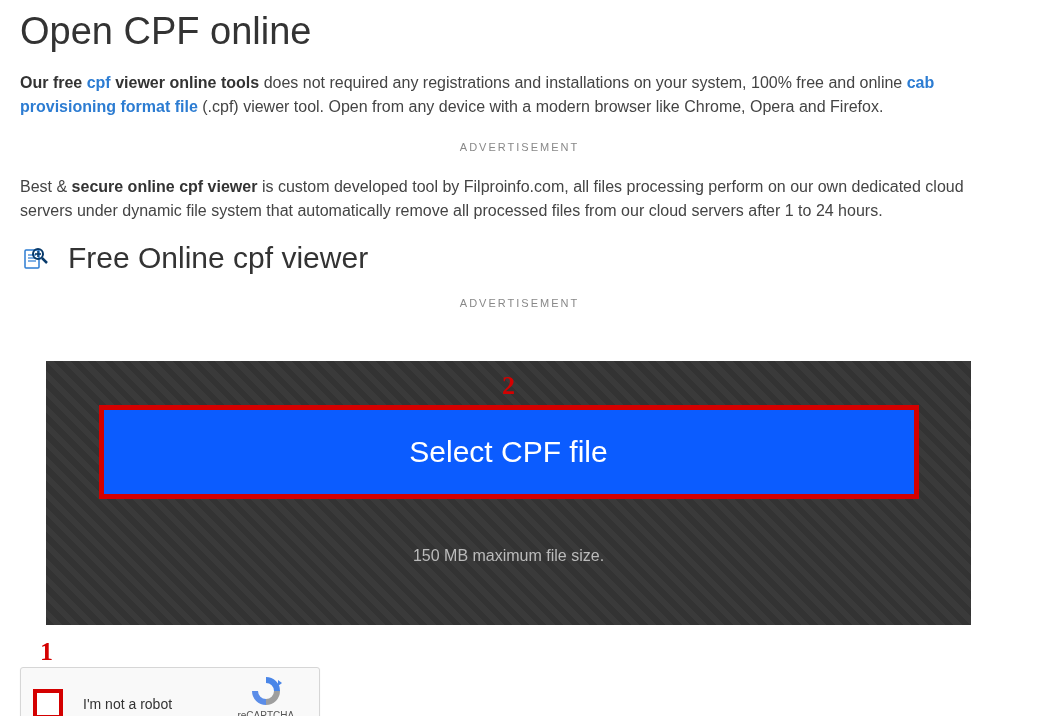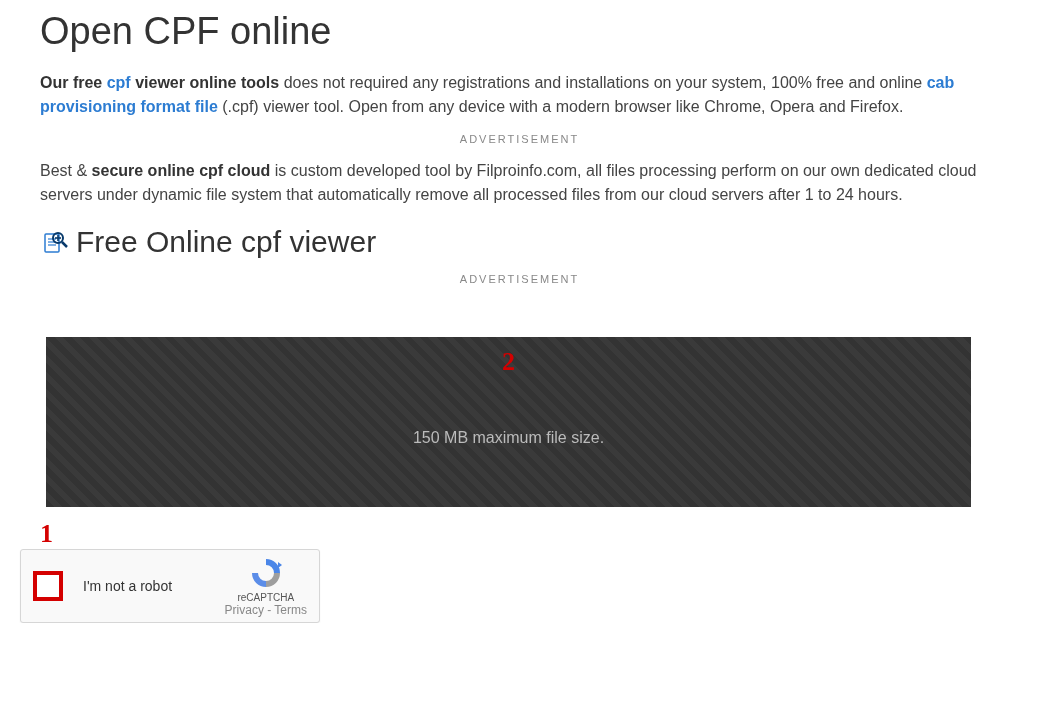--- a/index.html
+++ b/index.html
@@ -1,23 +1,23 @@
 <!DOCTYPE html>
 <html><head>
 <meta charset="utf-8">
 <style>
   * { box-sizing: border-box; margin: 0; padding: 0; }
   body { font-family: Arial, Helvetica, sans-serif; background: #fff; color: #333; width: 1039px; }
-  .container { padding: 0 40px; }
+  .container { padding: 0 20px; }
   h1 { font-size: 38px; font-weight: 400; color: #333; margin: 10px 0 18px 0; }
   .para { font-size: 16px; line-height: 1.5; color: #444; margin-bottom: 8px; }
   .para strong { font-weight: 700; color: #333; }
   a.link { color: #2c7cd2; text-decoration: none; font-weight: 700; }
-  .ad-label { text-align: center; font-size: 11px; letter-spacing: 2px; color: #888; margin: 14px 0; }
-  .section-head { display: flex; align-items: center; gap: 8px; margin: 18px 0 10px 0; }
+  .ad-label { text-align: center; font-size: 11px; letter-spacing: 2px; color: #888; margin: 22px 0; }
+  .section-head { display: flex; align-items: center; gap: 20px; margin: 18px 0 10px 0; }
   .section-head h2 { font-size: 30px; font-weight: 400; color: #333; }
   .icon-box { width: 28px; height: 28px; position: relative; }
   .upload-zone { background: #3a3a3a; background-image:
     repeating-linear-gradient(45deg, rgba(0,0,0,0.12) 0 6px, transparent 6px 12px);
     width: 925px; margin: 52px auto 0 46px; padding: 44px 50px 60px 50px; position: relative; }
   .annot-2 { position: absolute; top: 10px; left: 50%; transform: translateX(-50%); color: #d40000; font-size: 26px; font-weight: 700; font-family: "Times New Roman", serif; }
   .select-btn { display: block; width: 820px; margin: 0 auto; height: 94px; background: #0b5cff; color: #fff; font-size: 30px; font-weight: 400; border: 5px solid #d40000; cursor: pointer; }
   .max-size { text-align: center; color: #bbb; font-size: 16px; margin-top: 48px; }
   .captcha-wrap { position: relative; margin: 12px 0 0 20px; }
   .annot-1 { color: #d40000; font-size: 26px; font-weight: 700; font-family: "Times New Roman", serif; margin-left: 20px; }
@@ -38,21 +38,21 @@
 
   <p class="para">
     <strong>
       <span>Our free </span><a class="link">cpf</a><span> viewer online tools</span>
     </strong><span> does not required any registrations and installations on your system, 100% free and online </span><a class="link">cab provisioning format file</a><span> (.cpf) viewer tool. Open from any device with a modern browser like Chrome, Opera and Firefox.</span>
   </p>
 
   <div class="ad-label">ADVERTISEMENT</div>
 
   <p class="para">
-    <span>Best &amp; </span><strong>secure online cpf cloud</strong><span> is custom developed tool by Filproinfo.com, all files processing perform on our own dedicated cloud servers under dynamic file system that automatically remove all processed files from our cloud servers after 1 to 24 hours.</span>
+    <span>Best &amp; </span><strong>secure online cpf viewer</strong><span> is custom developed tool by Filproinfo.com, all files processing perform on our own dedicated cloud servers under dynamic file system that automatically remove all processed files from our cloud servers after 1 to 24 hours.</span>
   </p>
 
   <div class="section-head">
     <span class="icon-box">
       <svg viewBox="0 0 28 28" width="28" height="28">
         <rect x="5" y="6" width="14" height="18" rx="1" fill="none" stroke="#2c7cd2" stroke-width="1.5"></rect>
         <line x1="8" y1="11" x2="16" y2="11" stroke="#2c7cd2" stroke-width="1.2"></line>
         <line x1="8" y1="14" x2="16" y2="14" stroke="#2c7cd2" stroke-width="1.2"></line>
         <line x1="8" y1="17" x2="16" y2="17" stroke="#2c7cd2" stroke-width="1.2"></line>
         <circle cx="18" cy="10" r="5" fill="none" stroke="#083a6b" stroke-width="2"></circle>
@@ -62,20 +62,21 @@
       </svg>
     </span>
     <h2>Free Online cpf viewer</h2>
   </div>
 
   <div class="ad-label">ADVERTISEMENT</div>
 </div>
 
 <div class="upload-zone">
   <div class="annot-2">2</div>
+  <button class="select-btn">Select CPF file</button>
   <div class="max-size">150 MB maximum file size.</div>
 </div>
 
 <div class="captcha-wrap">
   <div class="annot-1">1</div>
   <div class="recaptcha">
     <div class="rc-left">
       <div class="rc-check"></div>
       <span class="rc-label">I'm not a robot</span>
     </div>

